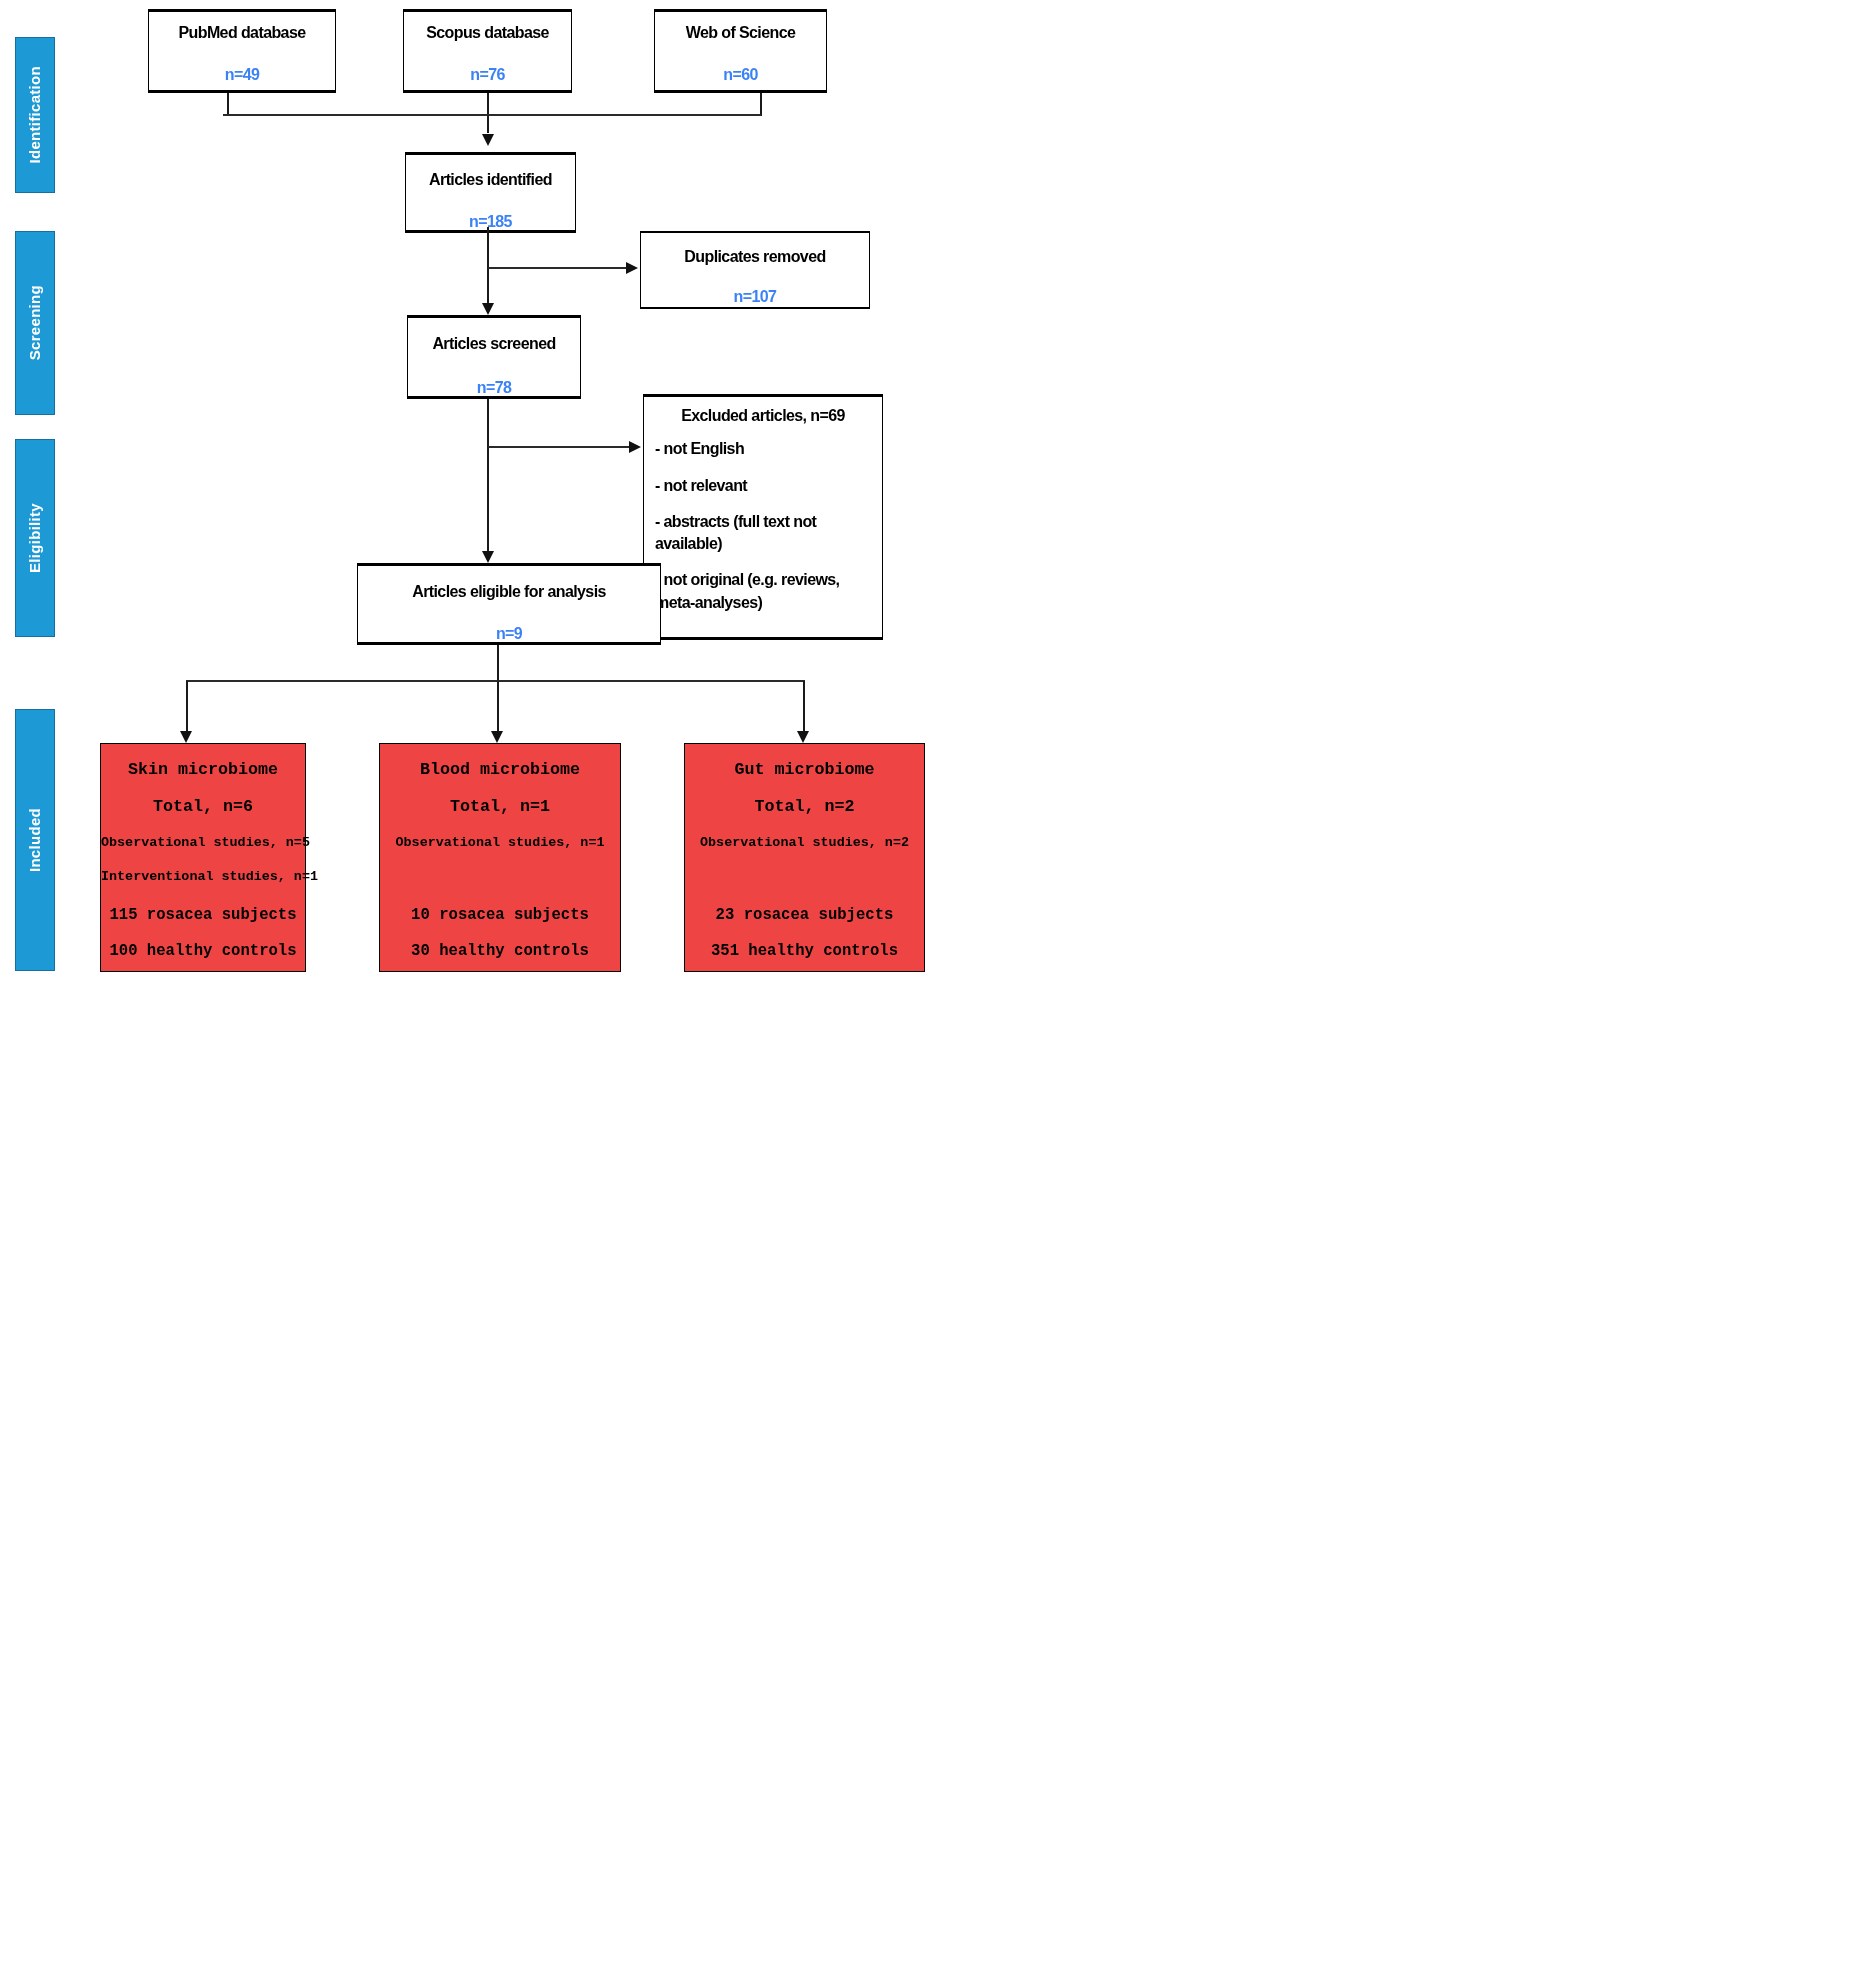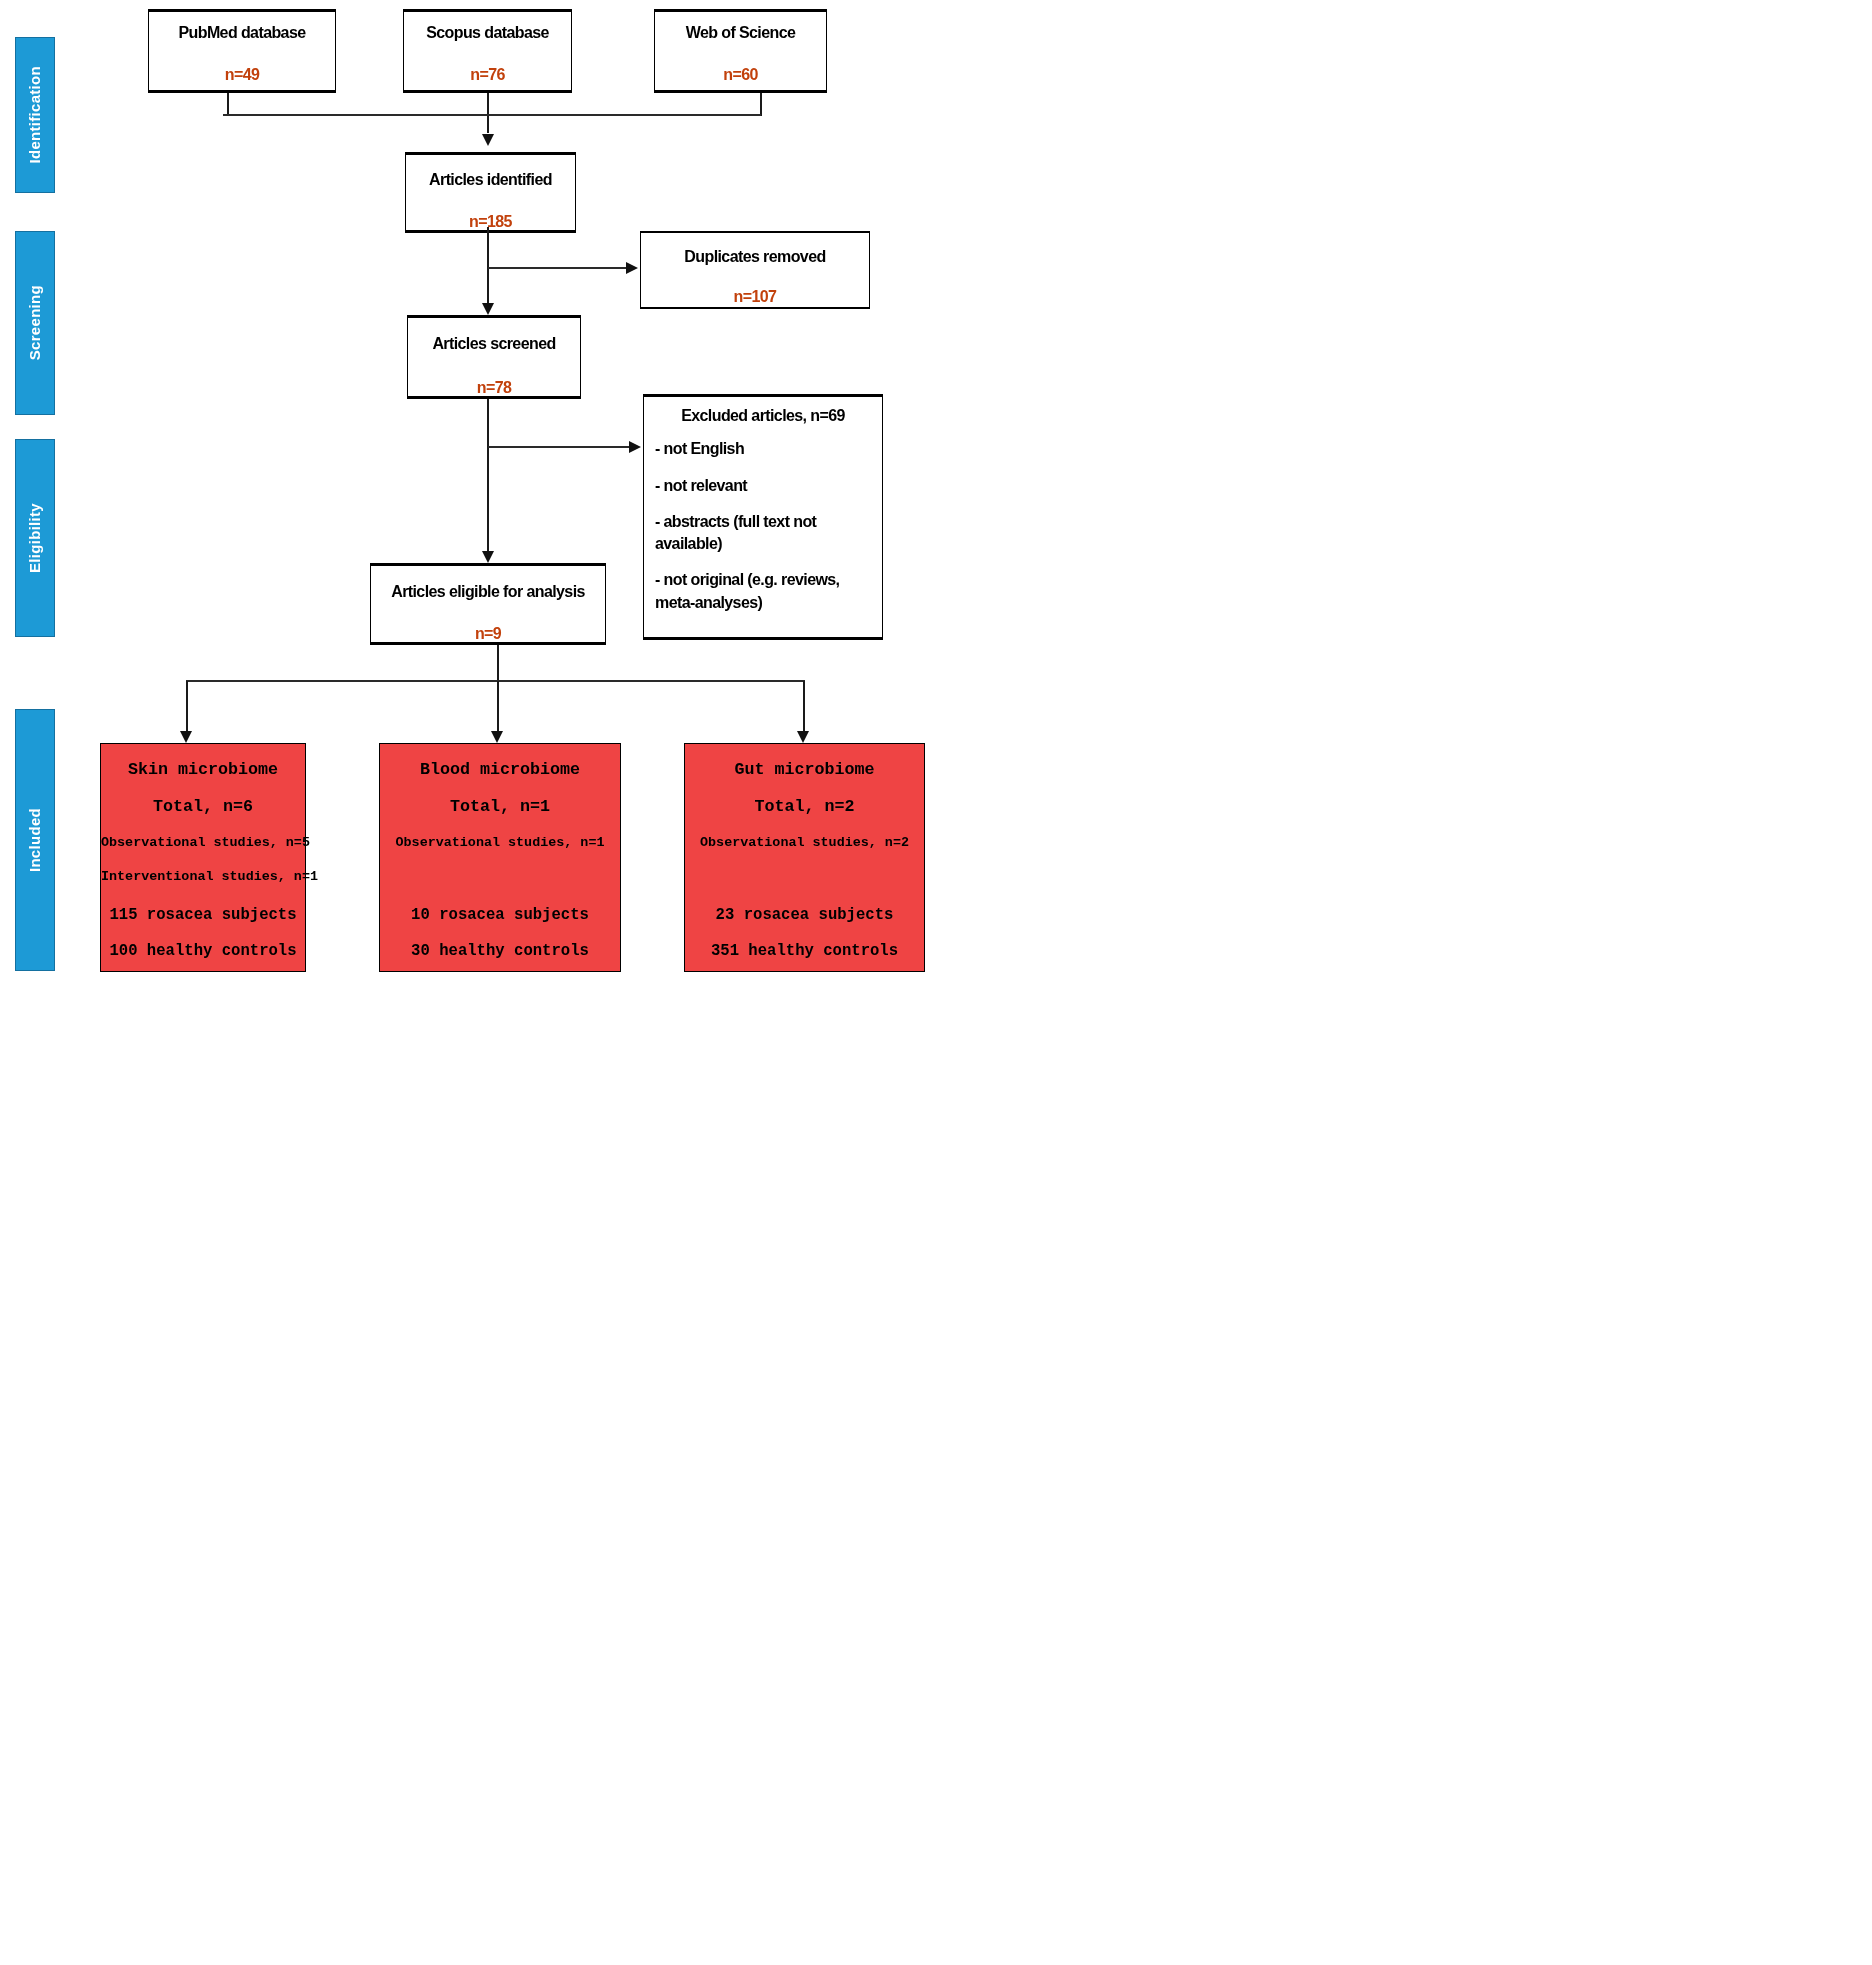--- a/index.html
+++ b/index.html
@@ -47,21 +47,21 @@
   .fbox .title {
     font-size: 16px;
     font-weight: 700;
     letter-spacing: -0.6px;
     color: #000000;
   }
   .fbox .count {
     font-size: 16px;
     font-weight: 700;
     letter-spacing: -0.6px;
-    color: #c2410c;
+    color: #3b82f6;
   }
 
   
   .fbox .reasons {
     text-align: left;
     padding: 0 10px 0 11px;
   }
   .fbox .reason {
     font-size: 16px;
     font-weight: 700;
@@ -180,21 +180,21 @@
   <div class="fbox" style="left:643px; top:394px; width:240px; height:246px;">
     <div class="title" style="margin-top:10px;">Excluded articles, n=69</div>
     <div class="reasons">
       <div class="reason">- not English</div>
       <div class="reason">- not relevant</div>
       <div class="reason">- abstracts (full text not available)</div>
       <div class="reason">- not original (e.g. reviews, meta-analyses)</div>
     </div>
   </div>
 
-  <div class="fbox" style="left:370px; top:563px; width:236px; height:82px;">
+  <div class="fbox" style="left:357px; top:563px; width:304px; height:82px;">
     <div class="title" style="margin-top:16.7px;">Articles eligible for analysis</div>
     <div class="count" style="margin-top:24.5px;">n=9</div>
   </div>
 
   <div class="vline" style="left:497px; top:645px; height:37px;"></div>
   <div class="hline" style="left:186px; top:680px; width:619px;"></div>
   <div class="vline" style="left:186px; top:681px; height:50px;"></div>
   <div class="vline" style="left:497px; top:681px; height:50px;"></div>
   <div class="vline" style="left:803px; top:681px; height:50px;"></div>
   <div class="arrow-down" style="left:180px; top:731px;"></div>

